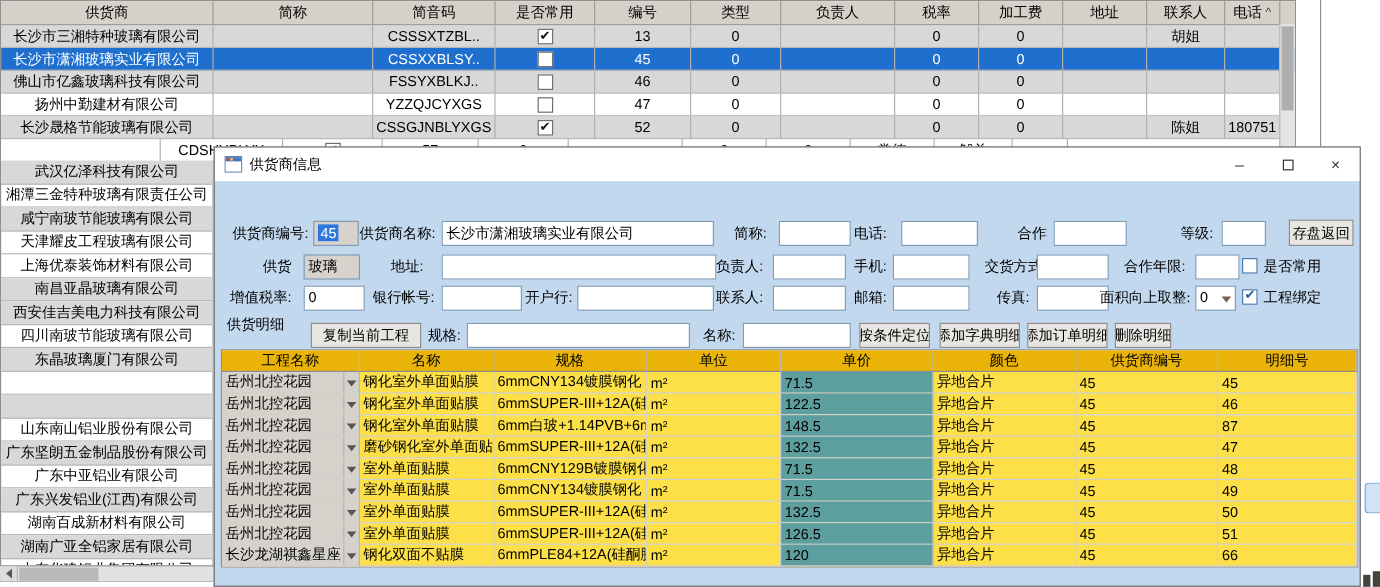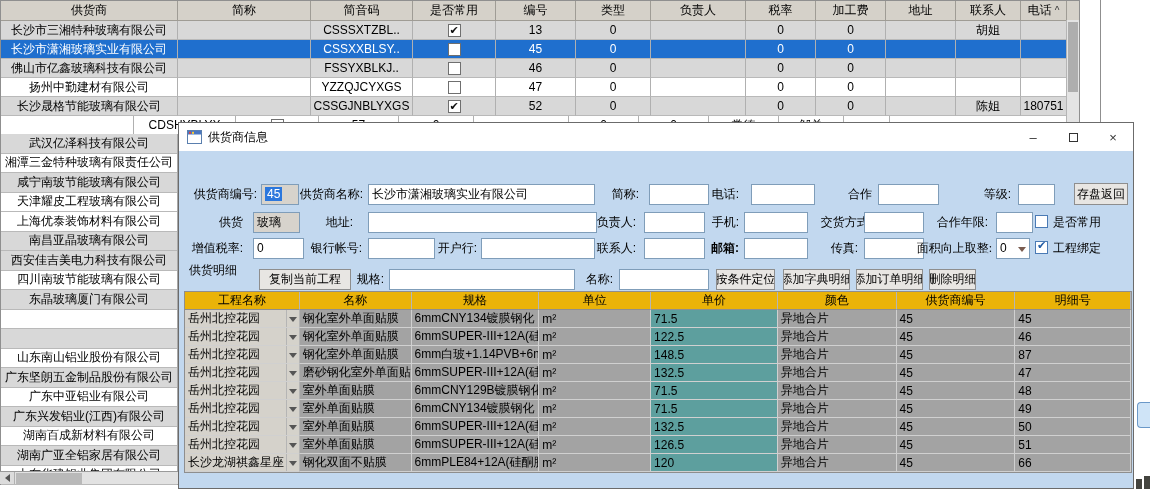--- a/index.html
+++ b/index.html
@@ -64,21 +64,21 @@
   .dcblabel{position:absolute;height:21px;line-height:15px;white-space:nowrap}
   .btn{position:absolute;height:22px;background:#e8e6e3;border:1px solid #8e8e8e;
        display:flex;align-items:center;justify-content:center;white-space:nowrap;overflow:hidden}
   #section-label{position:absolute;left:10px;top:111px}
 
   
   #dgrid{position:absolute;left:5px;top:140px;width:948px;border:1px solid #8e8e8e;background:#fff}
   .dghead{display:flex;height:18px;background:#eab308}
   .dghead .hcell{border-right:1px solid #b5b5b5;border-bottom:1px solid #8e8e8e;
                  display:flex;align-items:center;justify-content:center;overflow:hidden;white-space:nowrap}
-  .dgrow{display:flex;height:18px;background:#a3a3a3}
+  .dgrow{display:flex;height:18px;background:#fde047}
   .dgrow .cell{border-right:1px solid #d0d0d0;border-bottom:1px solid #d0d0d0;
                display:flex;align-items:center;padding-left:3px;overflow:hidden;white-space:nowrap}
   .dgrow .cell.combo{background:#d5d2cb;border-right:1px solid #b5b5b5;position:relative;padding-right:14px}
   .combo .garrow{position:absolute;right:0;top:0;width:13px;height:100%;border-left:1px solid #b5b5b5}
   .combo .garrow::after{content:"";position:absolute;left:2px;top:7px;width:0;height:0;
                         border:4px solid transparent;border-top:5px solid #555}
   .dgrow .cell.price{background:#5d9f9e}
 
   #dlg-footer{position:absolute;left:5px;top:336px;width:948px;text-align:center;
               color:#c53b32;font-size:14px;letter-spacing:3px}
@@ -277,21 +277,21 @@
         <div class="flabel" style="left: 749px; top: 61px; width: 60px;">合作年限:</div>
         <div class="finput" style="left: 817px; top: 61px; width: 37px;"></div>
         <div class="flabel" style="left: 0px; top: 87px; width: 64px;">增值税率:</div>
         <div class="finput" style="left: 74px; top: 87px; width: 51px;">0</div>
         <div class="flabel" style="left: 129px; top: 87px; width: 54px;">银行帐号:</div>
         <div class="finput" style="left: 189px; top: 87px; width: 67px;"></div>
         <div class="flabel" style="left: 258px; top: 87px; width: 40px;">开户行:</div>
         <div class="finput" style="left: 302px; top: 87px; width: 114px;"></div>
         <div class="flabel" style="left: 417px; top: 87px; width: 40px;">联系人:</div>
         <div class="finput" style="left: 465px; top: 87px; width: 61px;"></div>
-        <div class="flabel" style="left: 524px; top: 87px; width: 36px; font-weight: bold;">邮箱:</div>
+        <div class="flabel" style="left: 524px; top: 87px; width: 36px;">邮箱:</div>
         <div class="finput" style="left: 565px; top: 87px; width: 64px;"></div>
         <div class="flabel" style="left: 639px; top: 87px; width: 40px;">传真:</div>
         <div class="finput" style="left: 685px; top: 87px; width: 60px;"></div>
         <div class="flabel" style="left: 713px; top: 87px; width: 100px; font-family: Liberation Serif, serif;">面积向上取整:</div>
         <div class="finput fselect" style="left: 817px; top: 87px; width: 34px;">0<span class="chev"></span></div>
         <div class="dcb" style="left: 856px; top: 64px;"></div>
         <div class="dcblabel" style="left: 874px; top: 64px;">是否常用</div>
         <div class="dcb checked" style="left: 856px; top: 90px;"></div>
         <div class="dcblabel" style="left: 874px; top: 90px;">工程绑定</div>
       </div>

